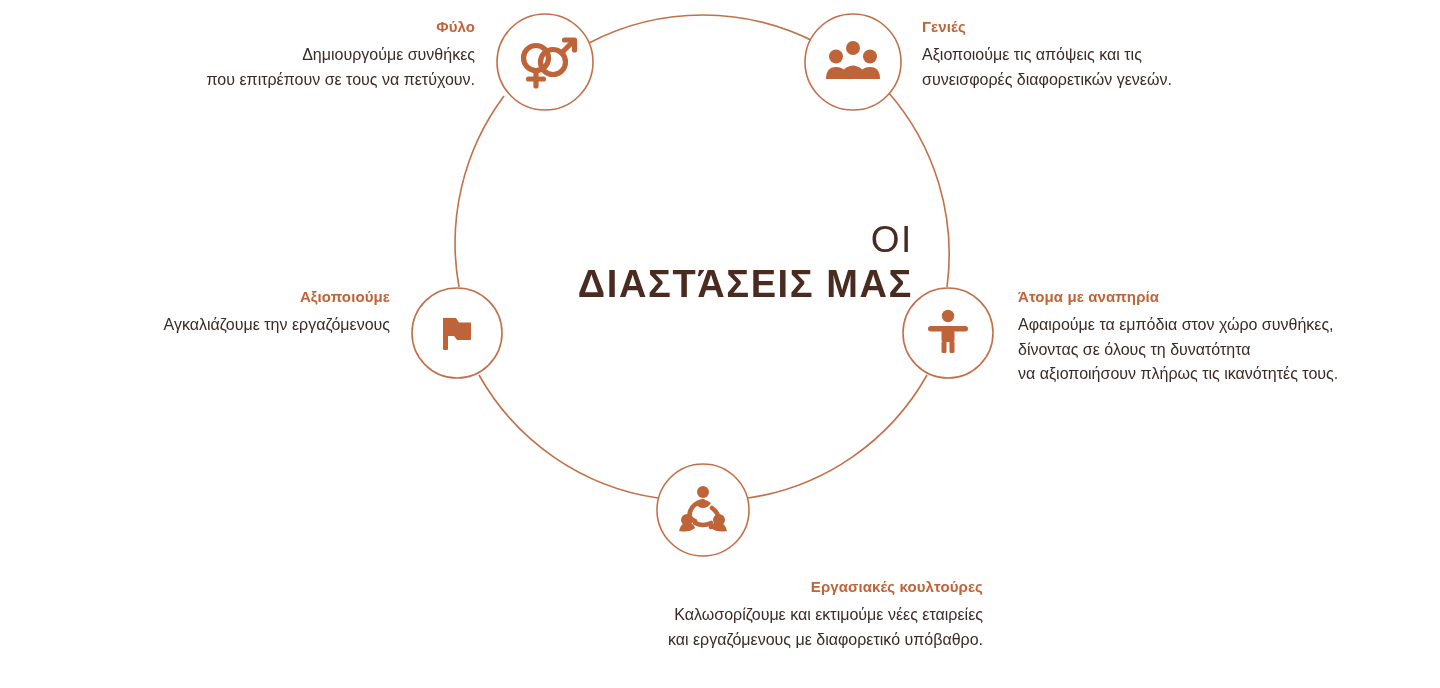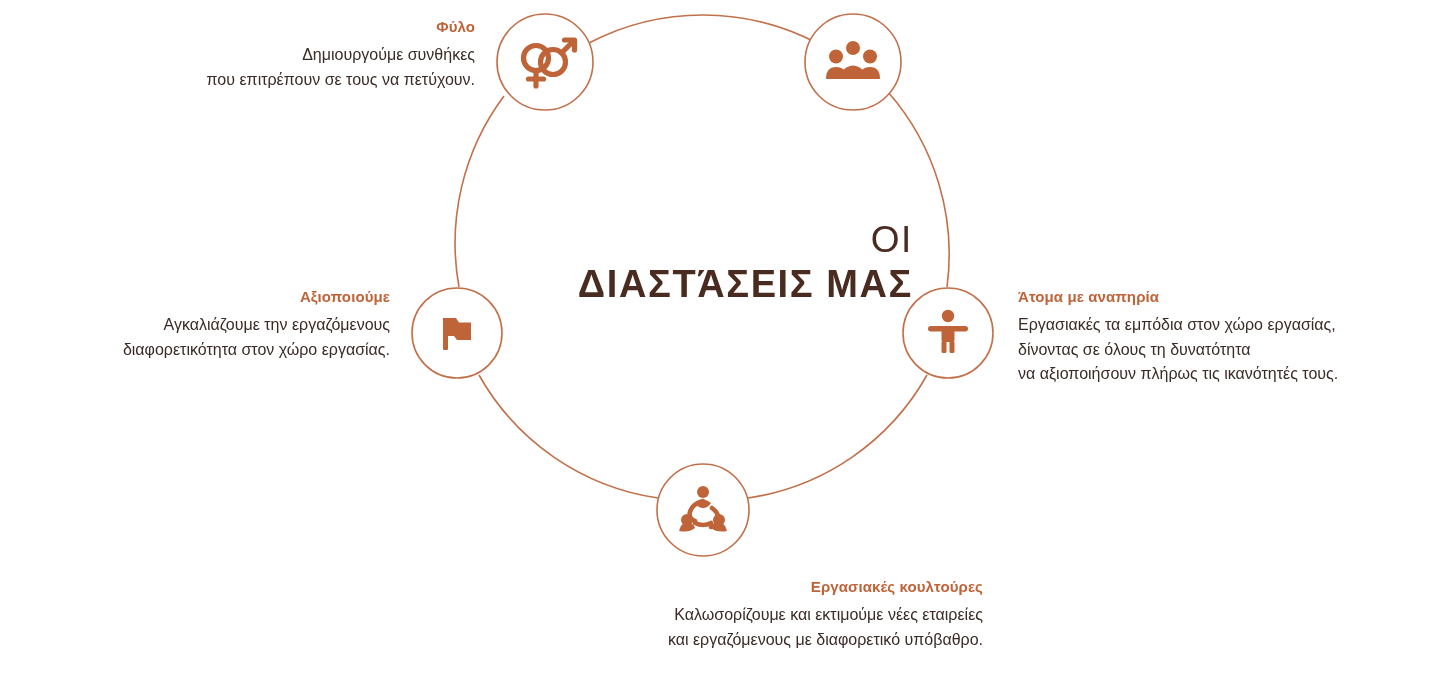--- a/index.html
+++ b/index.html
@@ -225,35 +225,41 @@
   </div>
 
   <div class="label-block align-right" id="block-gender">
     <p class="label-title">Φύλο</p>
     <p class="label-desc">
       <span class="line">Δημιουργούμε συνθήκες</span>
       <span class="line">που επιτρέπουν σε τους να πετύχουν.</span>
     </p>
   </div>
 
+  <div class="label-block align-left" id="block-generations">
+    <p class="label-title">Γενιές</p>
+    <p class="label-desc">
+      <span class="line">Αξιοποιούμε τις απόψεις και τις</span>
+      <span class="line">συνεισφορές διαφορετικών γενεών.</span>
+    </p>
+  </div>
 
   <div class="label-block align-left" id="block-disability">
     <p class="label-title">Άτομα με αναπηρία</p>
     <p class="label-desc">
-      <span class="line">Εργασιακές τα εμπόδια στον χώρο εργασίας,</span>
+      <span class="line">Αφαιρούμε τα εμπόδια στον χώρο συνθήκες,</span>
       <span class="line">δίνοντας σε όλους τη δυνατότητα</span>
       <span class="line">να αξιοποιήσουν πλήρως τις ικανότητές τους.</span>
     </p>
   </div>
 
   <div class="label-block align-right" id="block-ethnicities">
     <p class="label-title">Αξιοποιούμε</p>
     <p class="label-desc">
       <span class="line">Αγκαλιάζουμε την εργαζόμενους</span>
-      <span class="line">διαφορετικότητα στον χώρο εργασίας.</span>
     </p>
   </div>
 
   <div class="label-block align-center" id="block-workcultures">
     <p class="label-title">Εργασιακές κουλτούρες</p>
     <p class="label-desc">
       <span class="line">Καλωσορίζουμε και εκτιμούμε νέες εταιρείες</span>
       <span class="line">και εργαζόμενους με διαφορετικό υπόβαθρο.</span>
     </p>
   </div>

